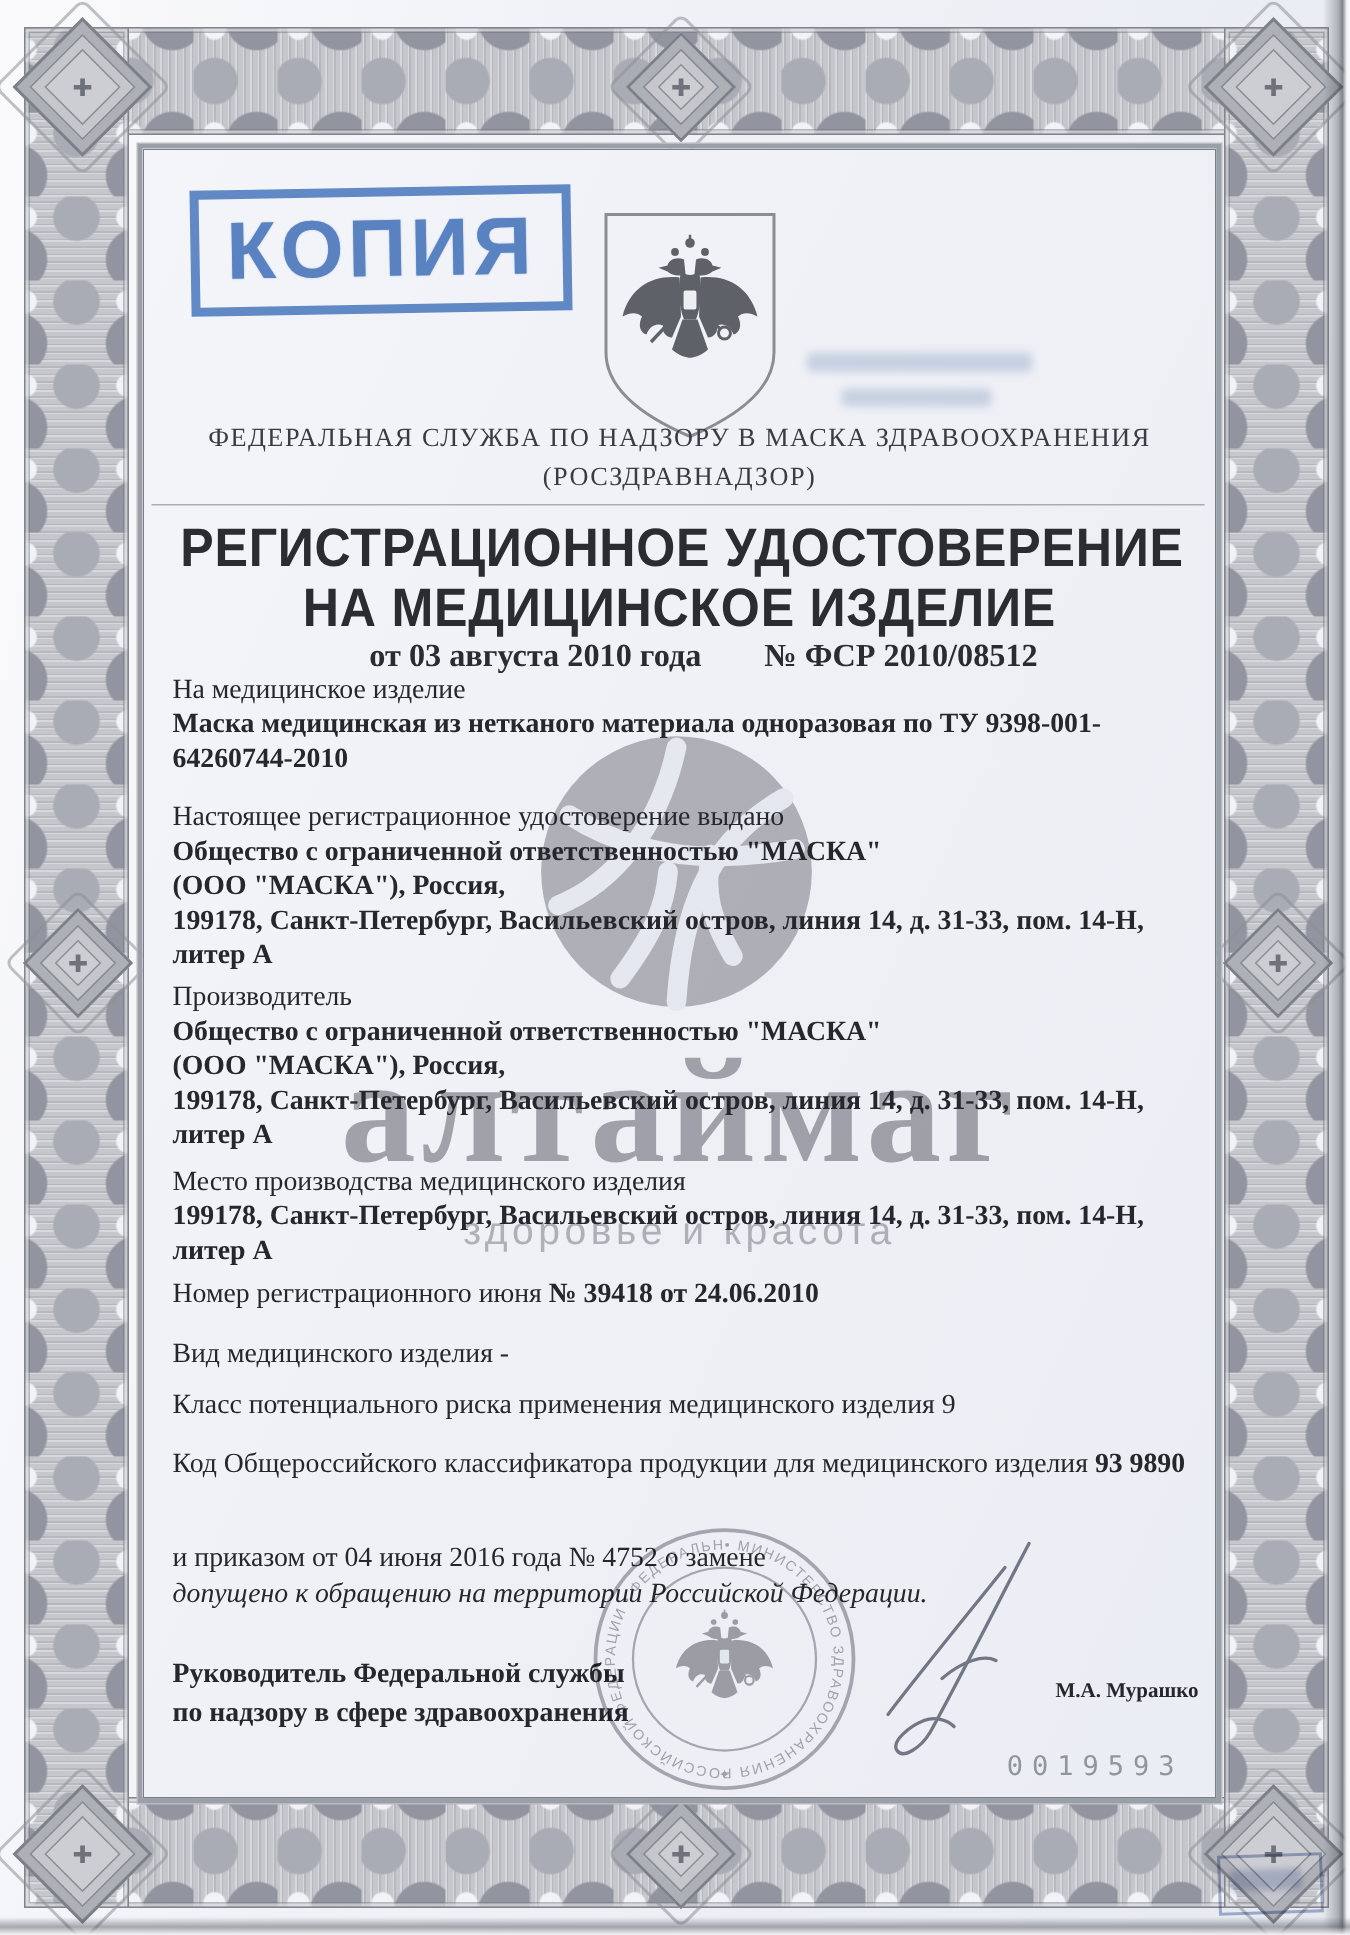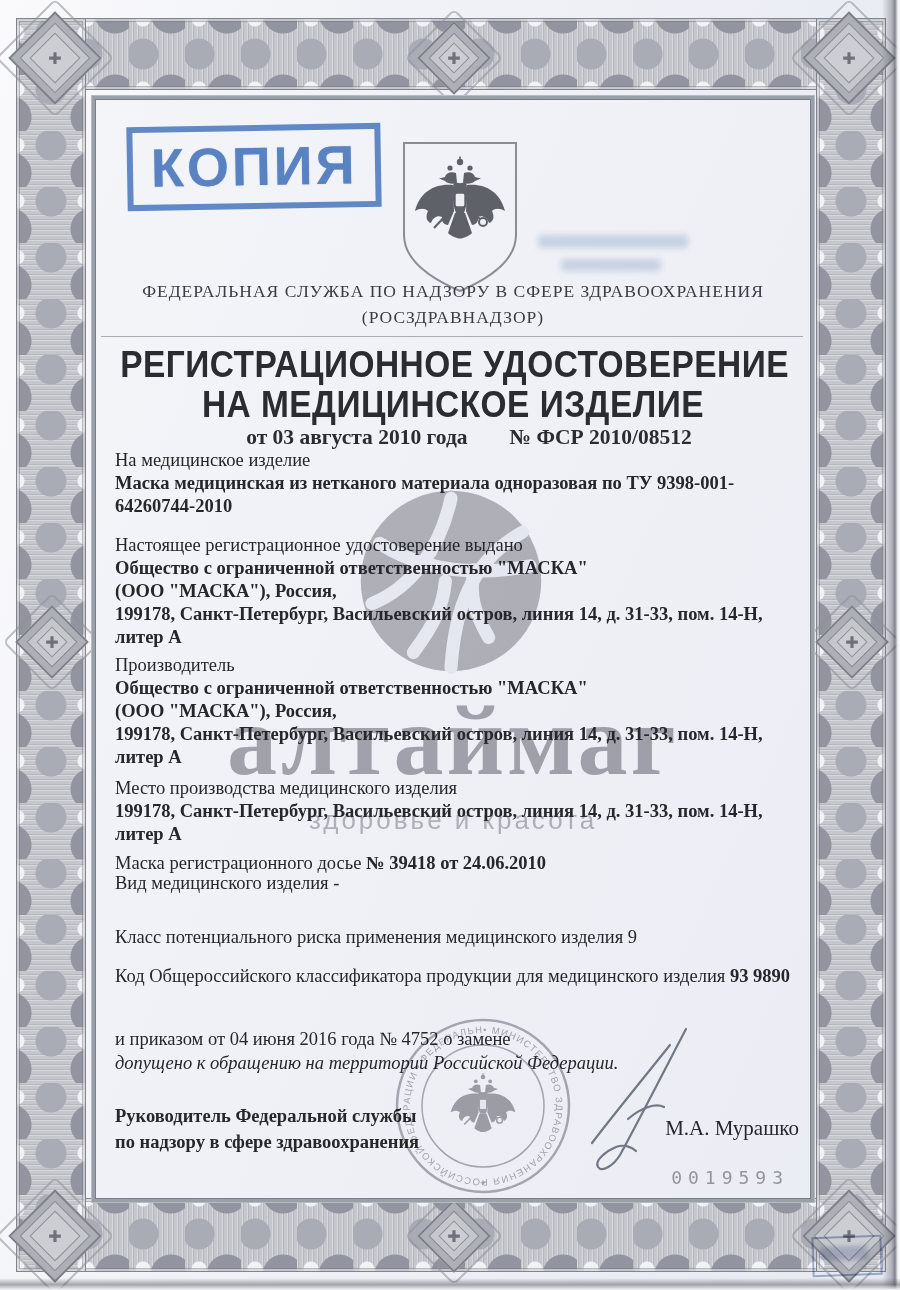--- a/index.html
+++ b/index.html
@@ -68,21 +68,21 @@
   
   .wm{position:absolute;mix-blend-mode:multiply;opacity:.62;color:#75757d;}
   .wm-logo{left:262px;top:388px;width:188px;height:188px;}
   .wm-brand{left:0;top:592px;width:100%;text-align:center;font-family:Liberation Serif, serif;
     font-weight:700;font-size:100px;line-height:100px;letter-spacing:3px;}
   .wm-tagline{left:0;top:706px;width:100%;text-align:center;font-family:"Liberation Sans",sans-serif;
     font-size:26px;letter-spacing:3px;opacity:.5;}
   
   .signer{position:absolute;left:20px;top:1004px;width:684px;display:flex;justify-content:space-between;align-items:center;}
   .signer .titles{font-weight:700;font-size:18.5px;line-height:26px;white-space:pre-line;}
-  .signer .name{font-weight:400;font-size:21px;padding-bottom:2px;}
+  .signer .name{font-weight:700;font-size:14px;padding-bottom:2px;}
   .serial{position:absolute;right:22px;top:1068px;font-family:"DejaVu Sans Mono",monospace;
     font-size:18px;letter-spacing:6px;color:#84868f;opacity:.85;}
   .seal{position:absolute;left:298px;top:917px;width:180px;height:180px;opacity:.62;mix-blend-mode:multiply;}
   .signature{position:absolute;left:463px;top:924px;width:150px;height:160px;opacity:.85;mix-blend-mode:multiply;}
   
   .faint{position:absolute;background:rgba(110,145,185,.30);filter:blur(3px);border-radius:3px;mix-blend-mode:multiply;}
   .blue-frag{position:absolute;left:812px;top:1236px;width:66px;height:36px;border:2px solid rgba(85,110,170,.5);
     transform:rotate(-2deg);mix-blend-mode:multiply;}
   .blue-frag i{position:absolute;left:6px;top:8px;width:48px;height:14px;background:rgba(85,110,170,.30);filter:blur(2px);display:block;}
 </style>
@@ -141,21 +141,21 @@
     </svg>
     <div class="wm wm-brand abs">алтаймаг</div>
     <div class="wm wm-tagline abs">здоровье и красота</div>
 
     <svg class="arms" viewBox="0 0 130 156">
       <path d="M9 4 H121 V96 Q121 128 65 152 Q9 128 9 96 Z" fill="none" stroke="#8b8d95" stroke-width="2"></path>
       <use href="#eagle" x="15" y="16" width="100" height="100"></use>
     </svg>
 
     <div class="agency">
-      <div class="l1">ФЕДЕРАЛЬНАЯ СЛУЖБА ПО НАДЗОРУ В СФЕРЕ ЗДРАВООХРАНЕНИЯ</div>
+      <div class="l1">ФЕДЕРАЛЬНАЯ СЛУЖБА ПО НАДЗОРУ В МАСКА ЗДРАВООХРАНЕНИЯ</div>
       <div class="l2">(РОСЗДРАВНАДЗОР)</div>
     </div>
     <div class="divider"></div>
 
     <div class="doc-title">
       <span class="t">РЕГИСТРАЦИОННОЕ УДОСТОВЕРЕНИЕ</span><br>
       <span class="t">НА МЕДИЦИНСКОЕ ИЗДЕЛИЕ</span>
     </div>
     <div class="date-line">
       <span>от  03 августа 2010 года</span><span class="gap"></span><span>№  ФСР 2010/08512</span>
@@ -180,24 +180,24 @@
 (ООО "МАСКА"), Россия,
 199178, Санкт-Петербург, Васильевский остров, линия 14, д. 31-33, пом. 14-Н,
 литер А</div>
       </div>
       <div class="para" style="top:678px;">
         <div>Место производства медицинского изделия</div>
         <div class="b ml">199178, Санкт-Петербург, Васильевский остров, линия 14, д. 31-33, пом. 14-Н,
 литер А</div>
       </div>
       <div class="para" style="top:753px;">
-        <span>Маска регистрационного досье</span>
+        <span>Номер регистрационного июня</span>
         <span class="b">№ 39418 от 24.06.2010</span>
       </div>
-      <div class="para" style="top:773px;">Вид медицинского изделия -</div>
+      <div class="para" style="top:793px;">Вид медицинского изделия -</div>
       <div class="para" style="top:827px;">Класс потенциального риска применения медицинского изделия 9</div>
       <div class="para" style="top:866px;">
         <span>Код Общероссийского классификатора продукции для медицинского изделия</span>
         <span class="b">93 9890</span>
       </div>
       <div class="para" style="top:926px;">
         <div style="margin-top:3px;">и приказом от 04 июня 2016 года № 4752 о замене</div>
         <div style="margin-top:1px;font-style:italic;">допущено к обращению на территории Российской Федерации.</div>
       </div>
     </div>

